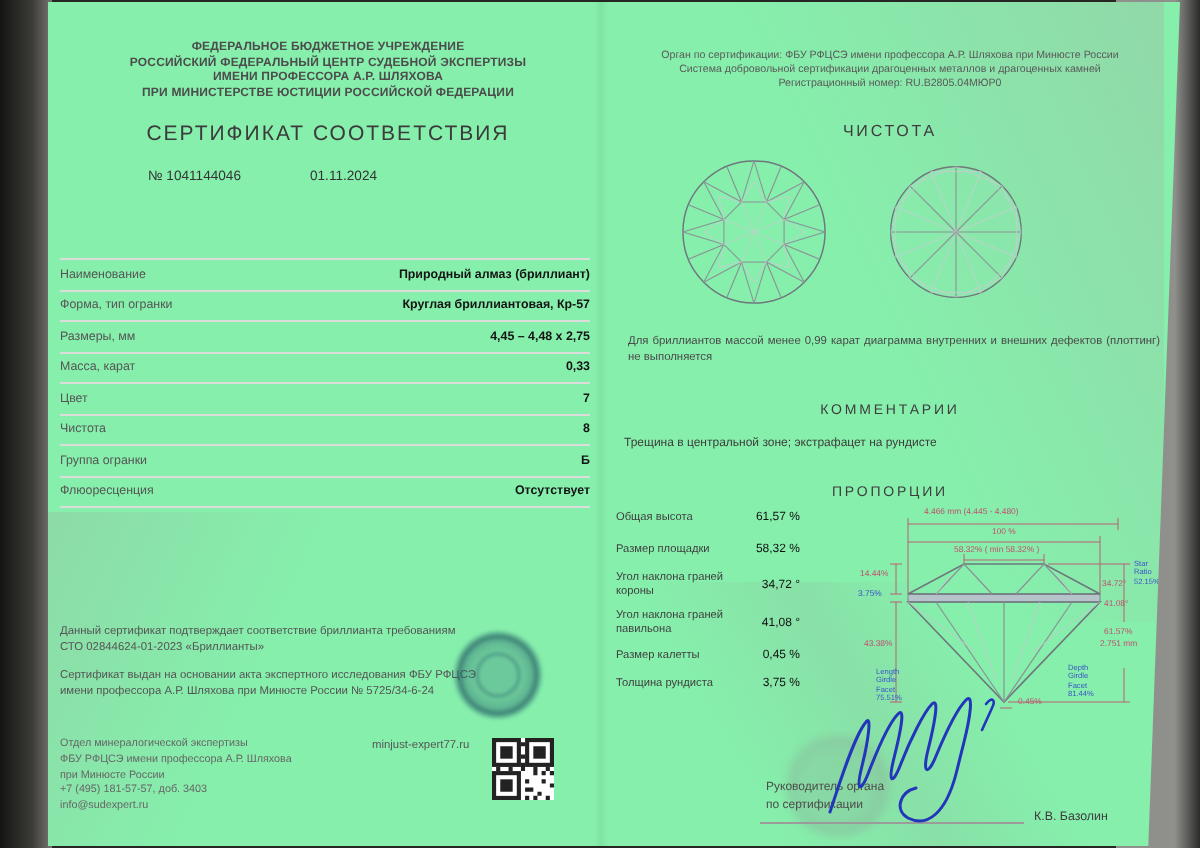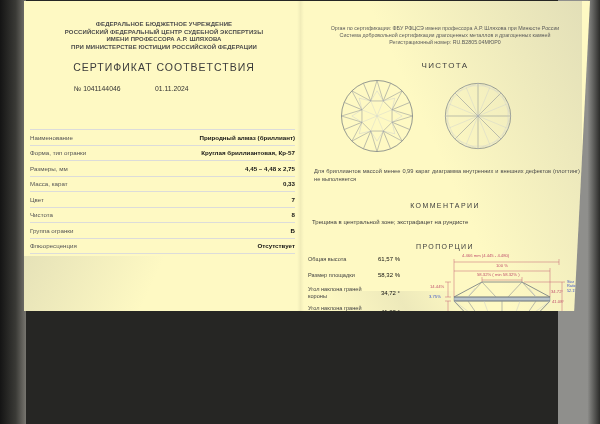--- a/index.html
+++ b/index.html
@@ -8,22 +8,22 @@
     background:#262624;
     font-family:"Liberation Sans","DejaVu Sans",sans-serif;
     -webkit-font-smoothing:antialiased;
   }
   .abs{position:absolute;}
   
   .backdrop-right{right:0;top:0;width:42px;height:424px;background:linear-gradient(to right,#8f8f8c 0%,#8f8f8c 70%,#2b2b29 100%);}
   .edge-left{left:0;top:0;width:26px;height:424px;background:linear-gradient(to right,#141414 0%,#3a3a36 60%,#77756f 100%);}
   
   .page{
-    left:24px;top:1px;width:566px;height:310px;
-    background:#fef9c3;
+    left:24px;top:1px;width:566px;height:422px;
+    background:#86efac;
     clip-path:polygon(0 0,100% 0,97.2% 100%,0 100%);
   }
   .shade1{left:0;top:255px;width:180px;height:167px;background:linear-gradient(115deg,rgba(160,160,152,.26),transparent 55%);}
   .shade2{right:8px;top:0;width:270px;height:310px;background:linear-gradient(245deg,rgba(168,168,160,.32),transparent 52%);}
   .shade3{left:210px;top:290px;width:320px;height:132px;background:linear-gradient(60deg,transparent 40%,rgba(150,150,142,.16) 60%,transparent 78%);}
   .crease{left:273px;top:0;width:7px;height:422px;background:linear-gradient(to right,transparent,rgba(0,0,0,.05),transparent);}
 
   .center{text-align:center;}
   .pre{white-space:pre-line;}
 

